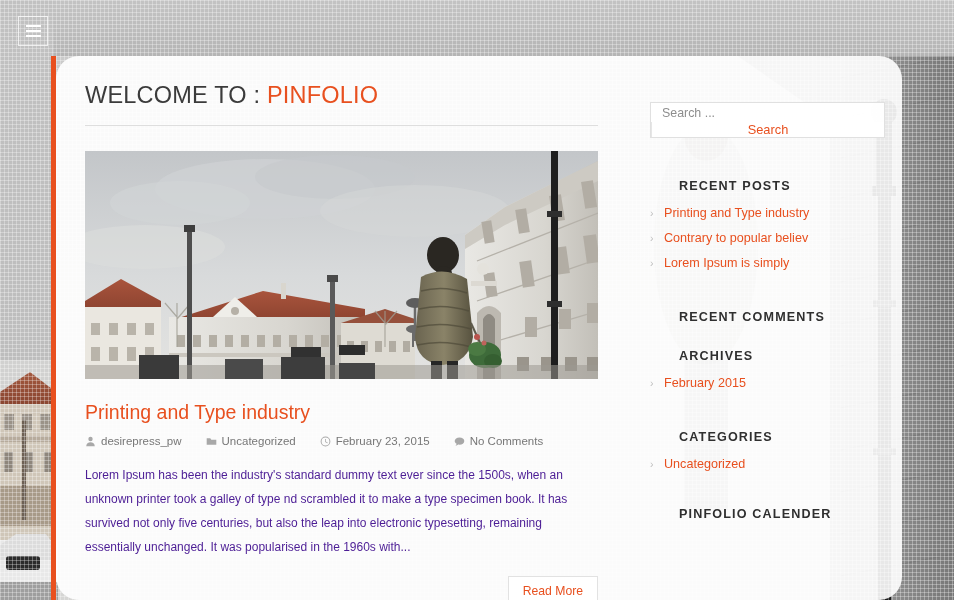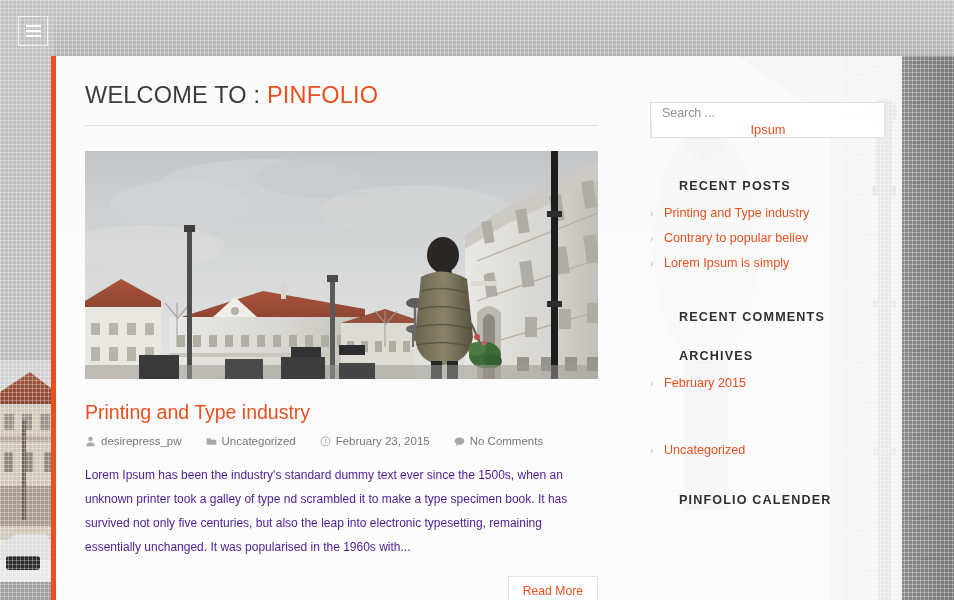--- a/index.html
+++ b/index.html
@@ -82,20 +82,21 @@
     width: 5px;
     background: #e8501f;
     flex: 0 0 5px;
   }
   #panel-body {
     flex: 1;
     background: rgba(255,255,255,0.90);
     position: relative;
     display: flex;
     overflow: hidden;
+    border-radius: 23px;
   }
 
   
   #content-col {
     width: 589px;
     flex: 0 0 589px;
     padding: 26px 28px 0 29px;
   }
 
   #page-title {
@@ -541,21 +542,21 @@
 
       <div id="readmore-row">
         <button id="read-more">Read More</button>
       </div>
     </div>
 
     <div id="sidebar-col">
 
       <form id="search-form">
         <input id="search-input" type="text" placeholder="Search ..." style="">
-        <button id="search-submit" type="submit">Ipsum</button>
+        <button id="search-submit" type="submit">Search</button>
       </form>
 
       <div class="sp-1"></div>
 
       <div class="widget">
         <div class="widget-title">RECENT POSTS</div>
         <ul class="widget-list">
           <li>
             <span class="chev">›</span>
             <a class="widget-link">Printing and Type industry</a>
@@ -585,20 +586,21 @@
           <li>
             <span class="chev">›</span>
             <a class="widget-link">February 2015</a>
           </li>
         </ul>
       </div>
 
       <div class="sp-4"></div>
 
       <div class="widget">
+        <div class="widget-title">CATEGORIES</div>
         <ul class="widget-list">
           <li>
             <span class="chev">›</span>
             <a class="widget-link">Uncategorized</a>
           </li>
         </ul>
       </div>
 
       <div class="sp-5"></div>
 

